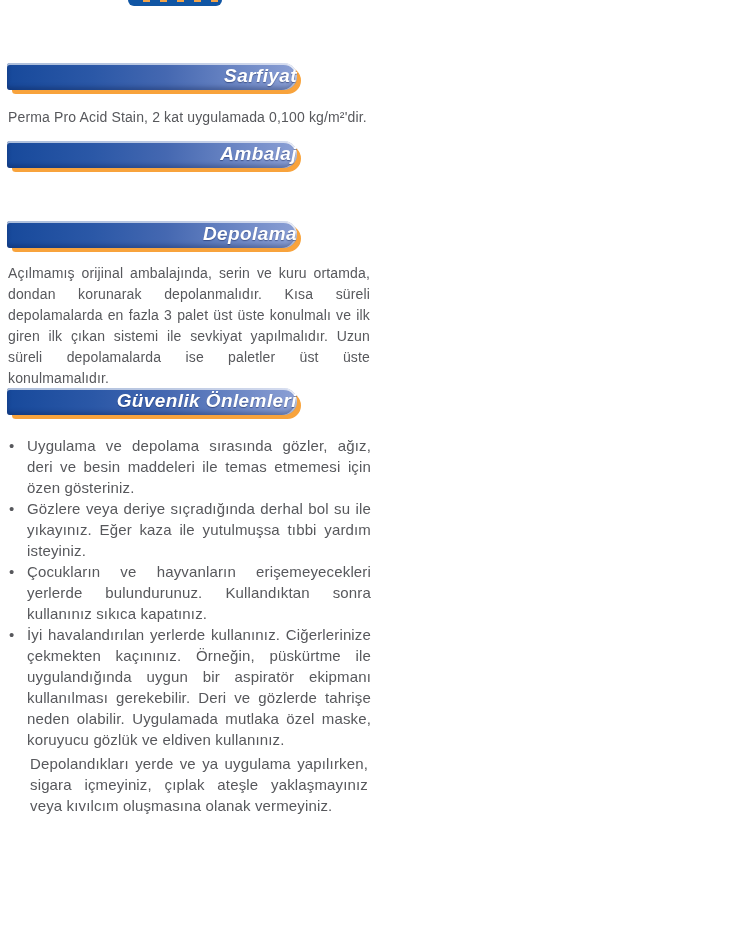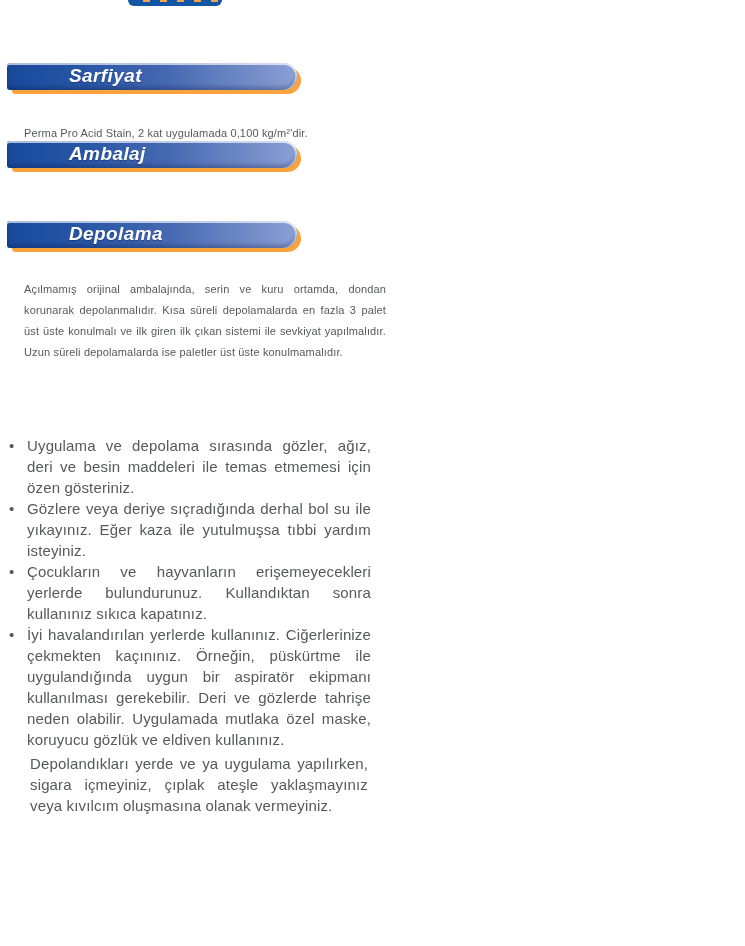--- a/index.html
+++ b/index.html
@@ -44,39 +44,40 @@
     position: absolute;
     left: 0; top: 0; right: 0; bottom: 0;
     background: linear-gradient(90deg, #17499B 0%, #2B58A7 30%, #4568B1 55%, #8CA0D5 100%);
     border-radius: 3px 14px 14px 3px;
     box-shadow: inset 0 2px 0 rgba(255,255,255,0.65),
                 inset -2px 0 0 rgba(255,255,255,0.45),
                 inset 0 -3px 4px rgba(8,20,60,0.30);
   }
   .banner-label {
     display: block;
-    padding-left: 62px;
+    padding-left: 25px;
     color: #ffffff;
     font-size: 19px;
     font-weight: bold;
     font-style: italic;
     line-height: 26px;
     letter-spacing: 0.4px;
     white-space: nowrap;
     text-shadow: 0 1px 1px rgba(10,25,70,0.45);
+    text-align: right;
   }
 
   
   .body-text {
     position: absolute;
     left: 8px;
     width: 362px;
-    margin: 16px;
+    margin: 0;
     color: #57585C;
-    font-size: 11px;
+    font-size: 14px;
     line-height: 21px;
     letter-spacing: 0.15px;
   }
   .single-line { white-space: nowrap; width: auto; }
   .justified { text-align: justify; }
 
   .flow {
     position: absolute;
     left: 8px; top: 435px;
     width: 363px;
@@ -132,20 +133,26 @@
   </div>
 
   <div class="banner" style="top:221px">
     <div class="banner-shadow"></div>
     <div class="banner-face">
       <span class="banner-label">Depolama</span>
     </div>
   </div>
   <p class="body-text justified" style="top:263px">Açılmamış orijinal ambalajında, serin ve kuru ortamda, dondan korunarak depolanmalıdır. Kısa süreli depolamalarda en fazla 3 palet üst üste konulmalı ve ilk giren ilk çıkan sistemi ile sevkiyat yapılmalıdır. Uzun süreli depolamalarda ise paletler üst üste konulmamalıdır.</p>
 
+  <div class="banner" style="top:388px">
+    <div class="banner-shadow"></div>
+    <div class="banner-face">
+      <span class="banner-label">Güvenlik Önlemleri</span>
+    </div>
+  </div>
 
   <div class="flow">
     <ul class="bullets">
         <li>Uygulama ve depolama sırasında gözler, ağız, deri ve besin maddeleri ile temas etmemesi için özen gösteriniz.</li>
         <li>Gözlere veya deriye sıçradığında derhal bol su ile yıkayınız. Eğer kaza ile yutulmuşsa tıbbi yardım isteyiniz.</li>
         <li>Çocukların ve hayvanların erişemeyecekleri yerlerde bulundurunuz. Kullandıktan sonra kullanınız sıkıca kapatınız.</li>
         <li>İyi havalandırılan yerlerde kullanınız. Ciğerlerinize çekmekten kaçınınız. Örneğin, püskürtme ile uygulandığında uygun bir aspiratör ekipmanı kullanılması gerekebilir. Deri ve gözlerde tahrişe neden olabilir. Uygulamada mutlaka özel maske, koruyucu gözlük ve eldiven kullanınız.</li>
       </ul>
     <p class="footer-para">Depolandıkları yerde ve ya uygulama yapılırken, sigara içmeyiniz, çıplak ateşle yaklaşmayınız veya kıvılcım oluşmasına olanak vermeyiniz.</p>
   </div>

